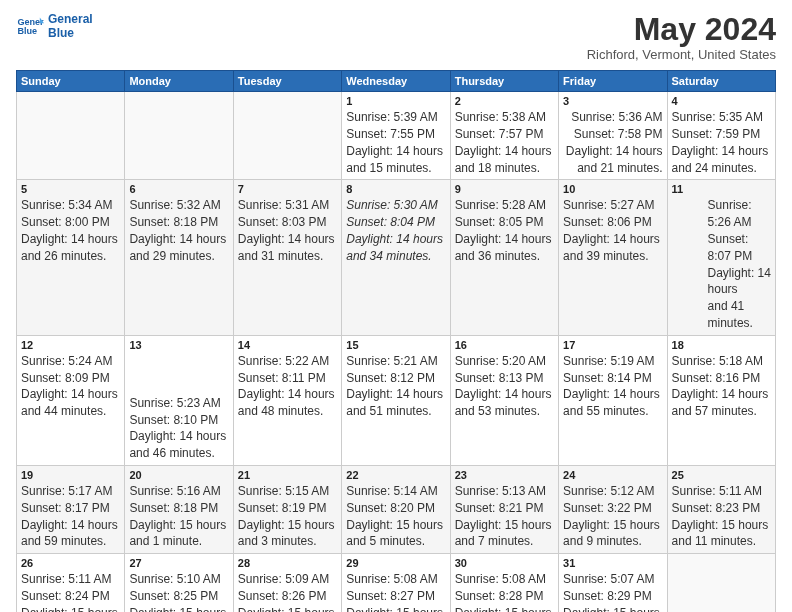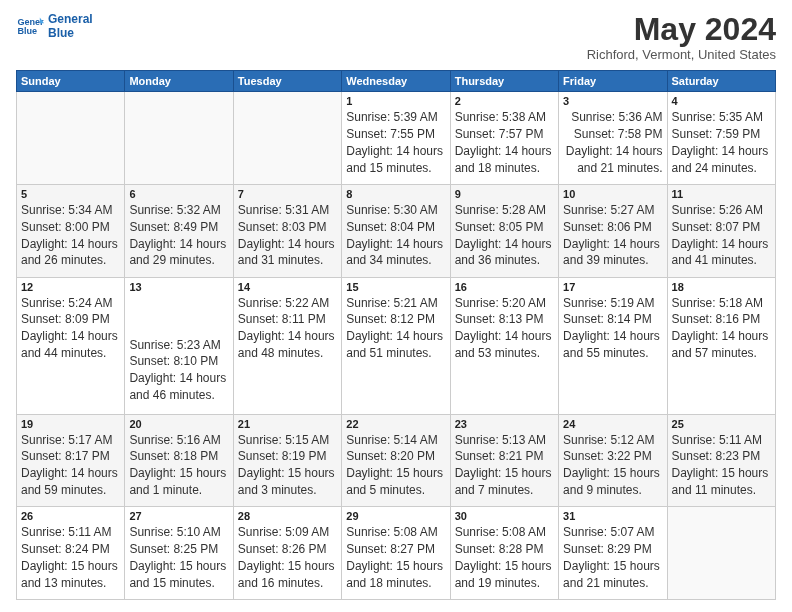--- a/index.html
+++ b/index.html
@@ -165,55 +165,55 @@
           <td>
             <div class="day-number">5</div>
             <div class="day-info" style="white-space: pre-line;">Sunrise: 5:34 AM
 Sunset: 8:00 PM
 Daylight: 14 hours
 and 26 minutes.</div>
           </td>
           <td>
             <div class="day-number">6</div>
             <div class="day-info" style="white-space: pre-line;">Sunrise: 5:32 AM
-Sunset: 8:49 PM
+Sunset: 8:18 PM
 Daylight: 14 hours
 and 29 minutes.</div>
           </td>
           <td>
             <div class="day-number">7</div>
             <div class="day-info" style="white-space: pre-line;">Sunrise: 5:31 AM
 Sunset: 8:03 PM
 Daylight: 14 hours
 and 31 minutes.</div>
           </td>
           <td>
             <div class="day-number">8</div>
-            <div class="day-info" style="white-space: pre-line;">Sunrise: 5:30 AM
+            <div class="day-info" style="white-space: pre-line; font-style: italic;">Sunrise: 5:30 AM
 Sunset: 8:04 PM
 Daylight: 14 hours
 and 34 minutes.</div>
           </td>
           <td>
             <div class="day-number">9</div>
             <div class="day-info" style="white-space: pre-line;">Sunrise: 5:28 AM
 Sunset: 8:05 PM
 Daylight: 14 hours
 and 36 minutes.</div>
           </td>
           <td>
             <div class="day-number">10</div>
             <div class="day-info" style="white-space: pre-line;">Sunrise: 5:27 AM
 Sunset: 8:06 PM
 Daylight: 14 hours
 and 39 minutes.</div>
           </td>
           <td>
             <div class="day-number">11</div>
-            <div class="day-info" style="white-space: pre-line;">Sunrise: 5:26 AM
+            <div class="day-info" style="white-space: pre-line; margin-left: 36px;">Sunrise: 5:26 AM
 Sunset: 8:07 PM
 Daylight: 14 hours
 and 41 minutes.</div>
           </td>
         </tr>
         <tr>
           <td>
             <div class="day-number">12</div>
             <div class="day-info" style="white-space: pre-line;">Sunrise: 5:24 AM
 Sunset: 8:09 PM

